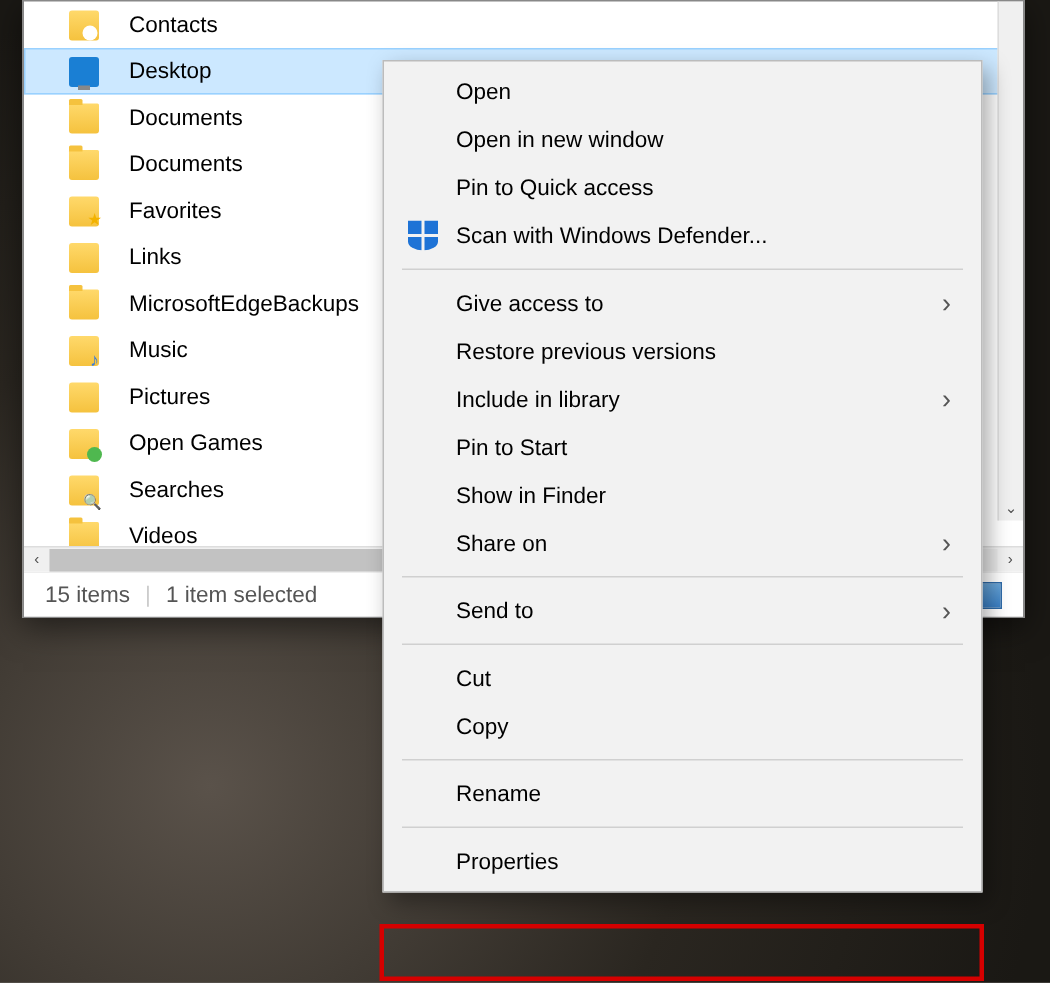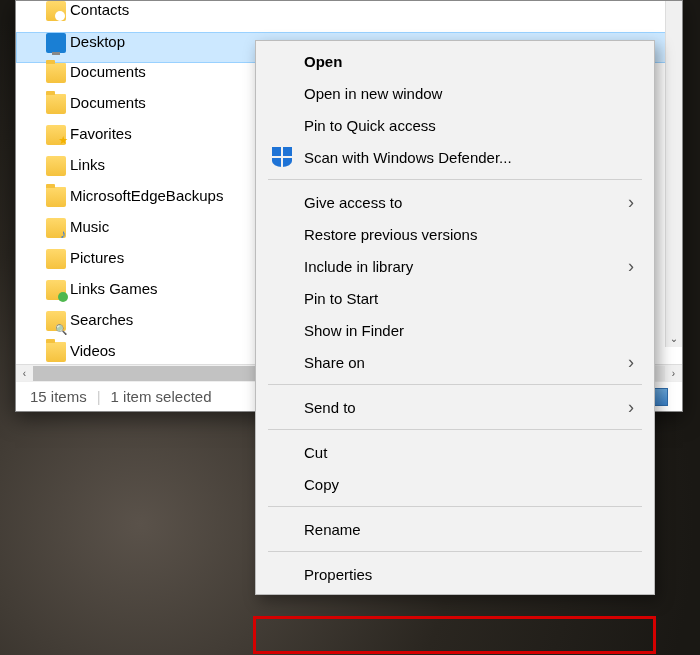--- a/index.html
+++ b/index.html
@@ -32,24 +32,24 @@
     display: flex;
     flex-direction: column;
   }
   .folder-list {
     flex: 1;
     overflow: hidden;
     position: relative;
   }
   .folder-row {
     display: flex;
-    align-items: flex-start;
+    align-items: center;
     height: 31px;
     padding-left: 30px;
-    gap: 4px;
+    gap: 20px;
     cursor: default;
     position: relative;
   }
   .folder-row.selected {
     background: #cce8ff;
     border: 1px solid #99d1ff;
     padding-left: 29px;
   }
   .folder-icon, .desktop-icon, .contacts-icon, .favorites-icon, .links-icon, .music-icon, .pictures-icon, .savedgames-icon, .searches-icon {
     width: 20px;
@@ -126,21 +126,21 @@
   }
   .menu-item {
     display: flex;
     align-items: center;
     height: 32px;
     padding: 0 18px 0 46px;
     color: #000;
     position: relative;
     cursor: default;
   }
-  .menu-item.bold { font-weight: 700; }
+  .menu-item.bold { font-weight: 400; }
   .menu-item .submenu-arrow {
     margin-left: auto;
     font-size: 18px;
     color: #555;
     font-weight: 300;
   }
   .menu-item .item-icon {
     position: absolute;
     left: 14px;
     width: 20px;
@@ -207,21 +207,21 @@
       <div class="folder-row">
         <div class="music-icon"></div>
         <span class="folder-label">Music</span>
       </div>
       <div class="folder-row">
         <div class="pictures-icon"></div>
         <span class="folder-label">Pictures</span>
       </div>
       <div class="folder-row">
         <div class="savedgames-icon"></div>
-        <span class="folder-label">Links Games</span>
+        <span class="folder-label">Open Games</span>
       </div>
       <div class="folder-row">
         <div class="searches-icon"></div>
         <span class="folder-label">Searches</span>
       </div>
       <div class="folder-row">
         <div class="folder-icon"></div>
         <span class="folder-label">Videos</span>
       </div>
       <div class="vscroll">

